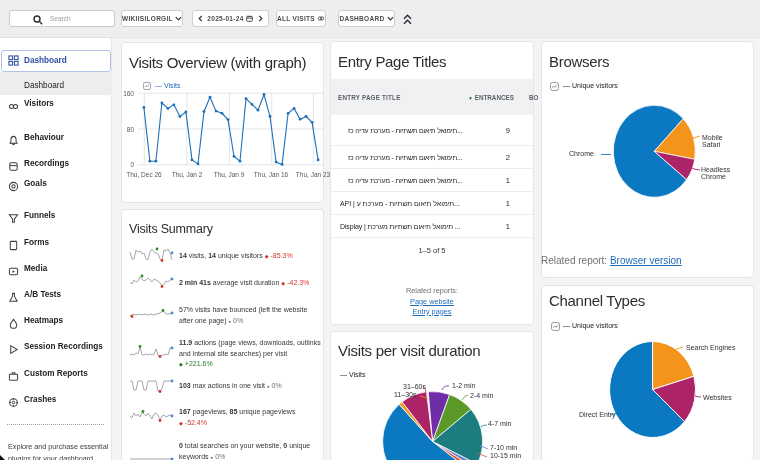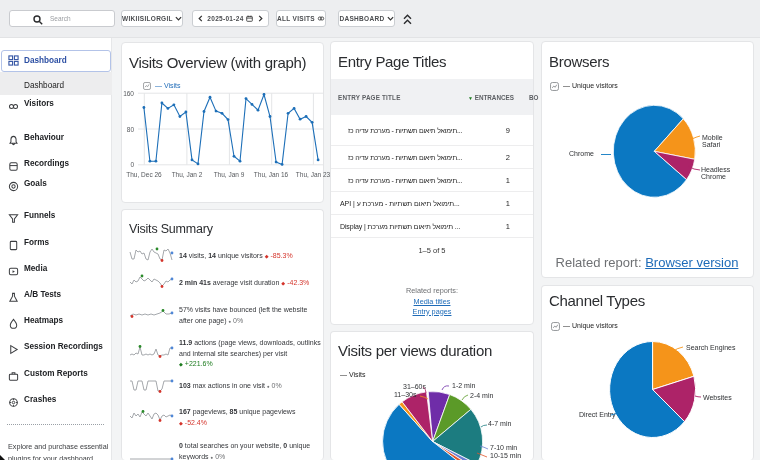--- a/index.html
+++ b/index.html
@@ -290,26 +290,26 @@
       <div class="abs" style="left:348px;top:176.5px;font-size:7px;letter-spacing:-0.22px;color:#222;white-space:nowrap">תימואל תיאום תשתיות - מערכת עדיה כז...</div>
       <div class="abs" style="left:480px;top:175.5px;width:30px;text-align:right;font-size:7.5px;color:#222">1</div>
       <div class="abs" style="left:331px;top:214px;width:202px;border-top:1px solid #ededee"></div>
       <div class="abs" style="left:340px;top:199.5px;font-size:7px;letter-spacing:-0.05px;color:#222;white-space:nowrap">API | תימואל תיאום תשתיות - מערכת ע...</div>
       <div class="abs" style="left:480px;top:198.5px;width:30px;text-align:right;font-size:7.5px;color:#222">1</div>
       <div class="abs" style="left:331px;top:237px;width:202px;border-top:1px solid #ededee"></div>
       <div class="abs" style="left:340px;top:222.5px;font-size:7px;letter-spacing:-0.12px;color:#222;white-space:nowrap">Display | תימואל תיאום תשתיות מערכת ...</div>
       <div class="abs" style="left:480px;top:221.5px;width:30px;text-align:right;font-size:7.5px;color:#222">1</div>
       <div class="abs" style="left:330px;top:246px;width:204px;text-align:center;font-size:7.5px;color:#333">1–5 of 5</div>
       <div class="abs" style="left:330px;top:286px;width:204px;text-align:center;font-size:7.3px;color:#6e7073">Related reports:</div>
-      <div class="abs" style="left:330px;top:296.5px;width:204px;text-align:center;font-size:7.3px"><a class="lnk" href="#">Media titles</a></div>
+      <div class="abs" style="left:330px;top:296.5px;width:204px;text-align:center;font-size:7.3px"><a class="lnk" href="#">Page website</a></div>
       <div class="abs" style="left:330px;top:306.5px;width:204px;text-align:center;font-size:7.3px"><a class="lnk" href="#">Entry pages</a></div>
     </div>
 
 <div class="card" style="left:330px;top:331px;width:204px;height:129px;border-bottom:none"></div>
-<div class="ctitle" style="left:338px;top:342px">Visits per views duration</div>
+<div class="ctitle" style="left:338px;top:342px">Visits per visit duration</div>
 <div class="abs" style="left:340px;top:371px;font-size:7px;color:#222">— Visits</div>
 <svg class="abs" style="left:330px;top:330px" width="204" height="130" viewBox="0 0 204 130">
   <g stroke="#fff" stroke-width="0.8">
     <path d="M102.6,111.5 L98.24,61.69 A50.0,50.0 0 0 1 119.70,64.52 Z" fill="#6f2da8"></path>
     <path d="M102.6,111.5 L119.70,64.52 A50.0,50.0 0 0 1 140.90,79.36 Z" fill="#5b9a28"></path>
     <path d="M102.6,111.5 L140.90,79.36 A50.0,50.0 0 0 1 147.15,134.20 Z" fill="#1c7c80"></path>
     <path d="M102.6,111.5 L147.15,134.20 A50.0,50.0 0 0 1 144.77,138.36 Z" fill="#6a7fd2"></path>
     <path d="M102.6,111.5 L144.77,138.36 A50.0,50.0 0 0 1 142.00,142.28 Z" fill="#e0562b"></path>
     <path d="M102.6,111.5 L142.00,142.28 A50.0,50.0 0 1 1 69.14,74.34 Z" fill="#0b78c2"></path>
     <path d="M102.6,111.5 L69.14,74.34 A50.0,50.0 0 0 1 72.16,71.83 Z" fill="#f5941a"></path>
@@ -354,21 +354,21 @@
       <path d="M1,3.5 L11,3.5" stroke="#0b78c2" fill="none" stroke-width="0.9"></path>
     </svg>
 <div class="abs" style="left:702px;top:134px;font-size:7px;color:#2e3033">Mobile Safari</div>
 <svg class="abs" style="left:691px;top:132px" width="11" height="9" viewBox="0 0 11 9">
       <path d="M1,7 Q5,5 9,4" stroke="#f5941a" fill="none" stroke-width="0.9"></path>
     </svg>
 <div class="abs" style="left:701px;top:166px;font-size:7px;color:#2e3033">Headless Chrome</div>
 <svg class="abs" style="left:687px;top:163px" width="14" height="10" viewBox="0 0 14 10">
       <path d="M1,3 Q7,7 13,7" stroke="#ad2368" fill="none" stroke-width="0.9"></path>
     </svg>
-<div class="abs" style="left:541px;top:255px;width:212px;text-align:center;font-size:13px;color:#6e7073">Related report: <a class="lnk" href="#">Browser version</a></div>
+<div class="abs" style="left:541px;top:255px;width:212px;text-align:left;font-size:10px;color:#6e7073">Related report: <a class="lnk" href="#">Browser version</a></div>
 
 <div class="card" style="left:541px;top:285px;width:213px;height:175px;border-bottom:none"></div>
 <div class="ctitle" style="left:549px;top:292px">Channel Types</div>
 <svg class="abs" style="left:551px;top:322px" width="9" height="9" viewBox="0 0 10 10">
       <rect x="0.6" y="0.6" width="8.8" height="8.8" rx="2" fill="none" stroke="#8a8d91" stroke-width="1"></rect>
       <path d="M2.5 6.5 L4.2 4.5 L5.8 5.8 L7.5 3" fill="none" stroke="#8a8d91" stroke-width="1"></path>
     </svg>
 <div class="abs" style="left:563px;top:322px;font-size:7px;color:#222">— Unique visitors</div>
 <svg class="abs" style="left:575px;top:330px" width="178" height="130" viewBox="0 0 178 130">
   <g stroke="#fff" stroke-width="1">

